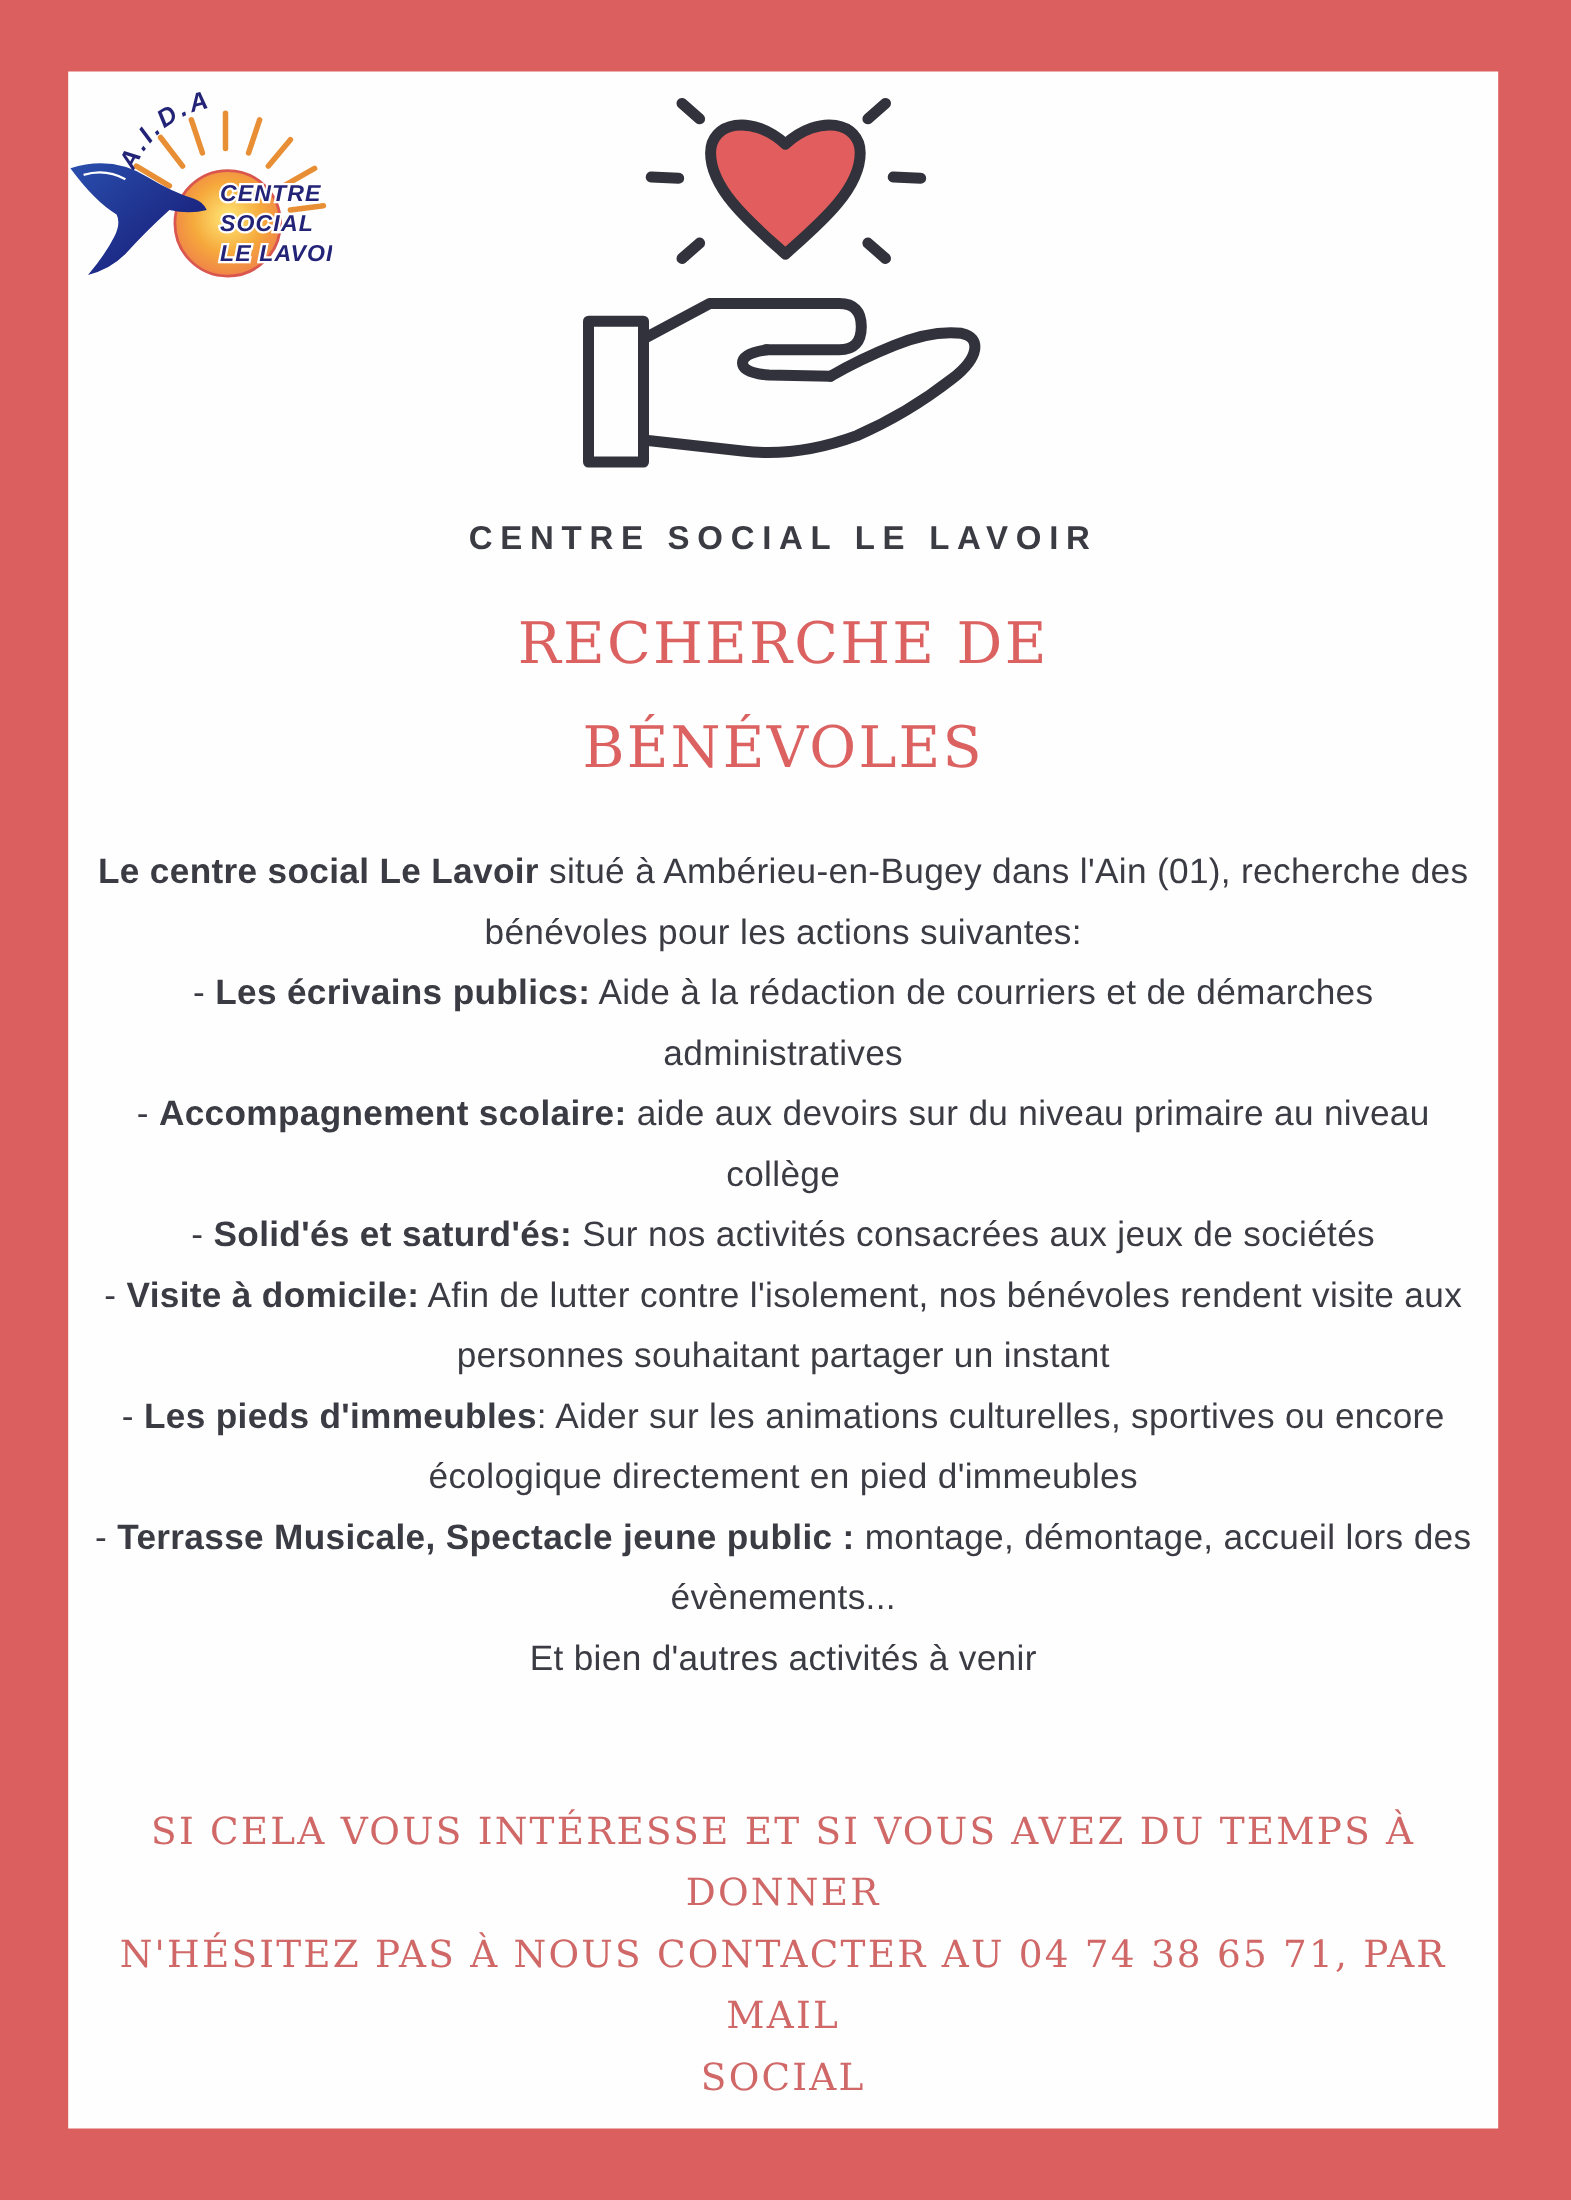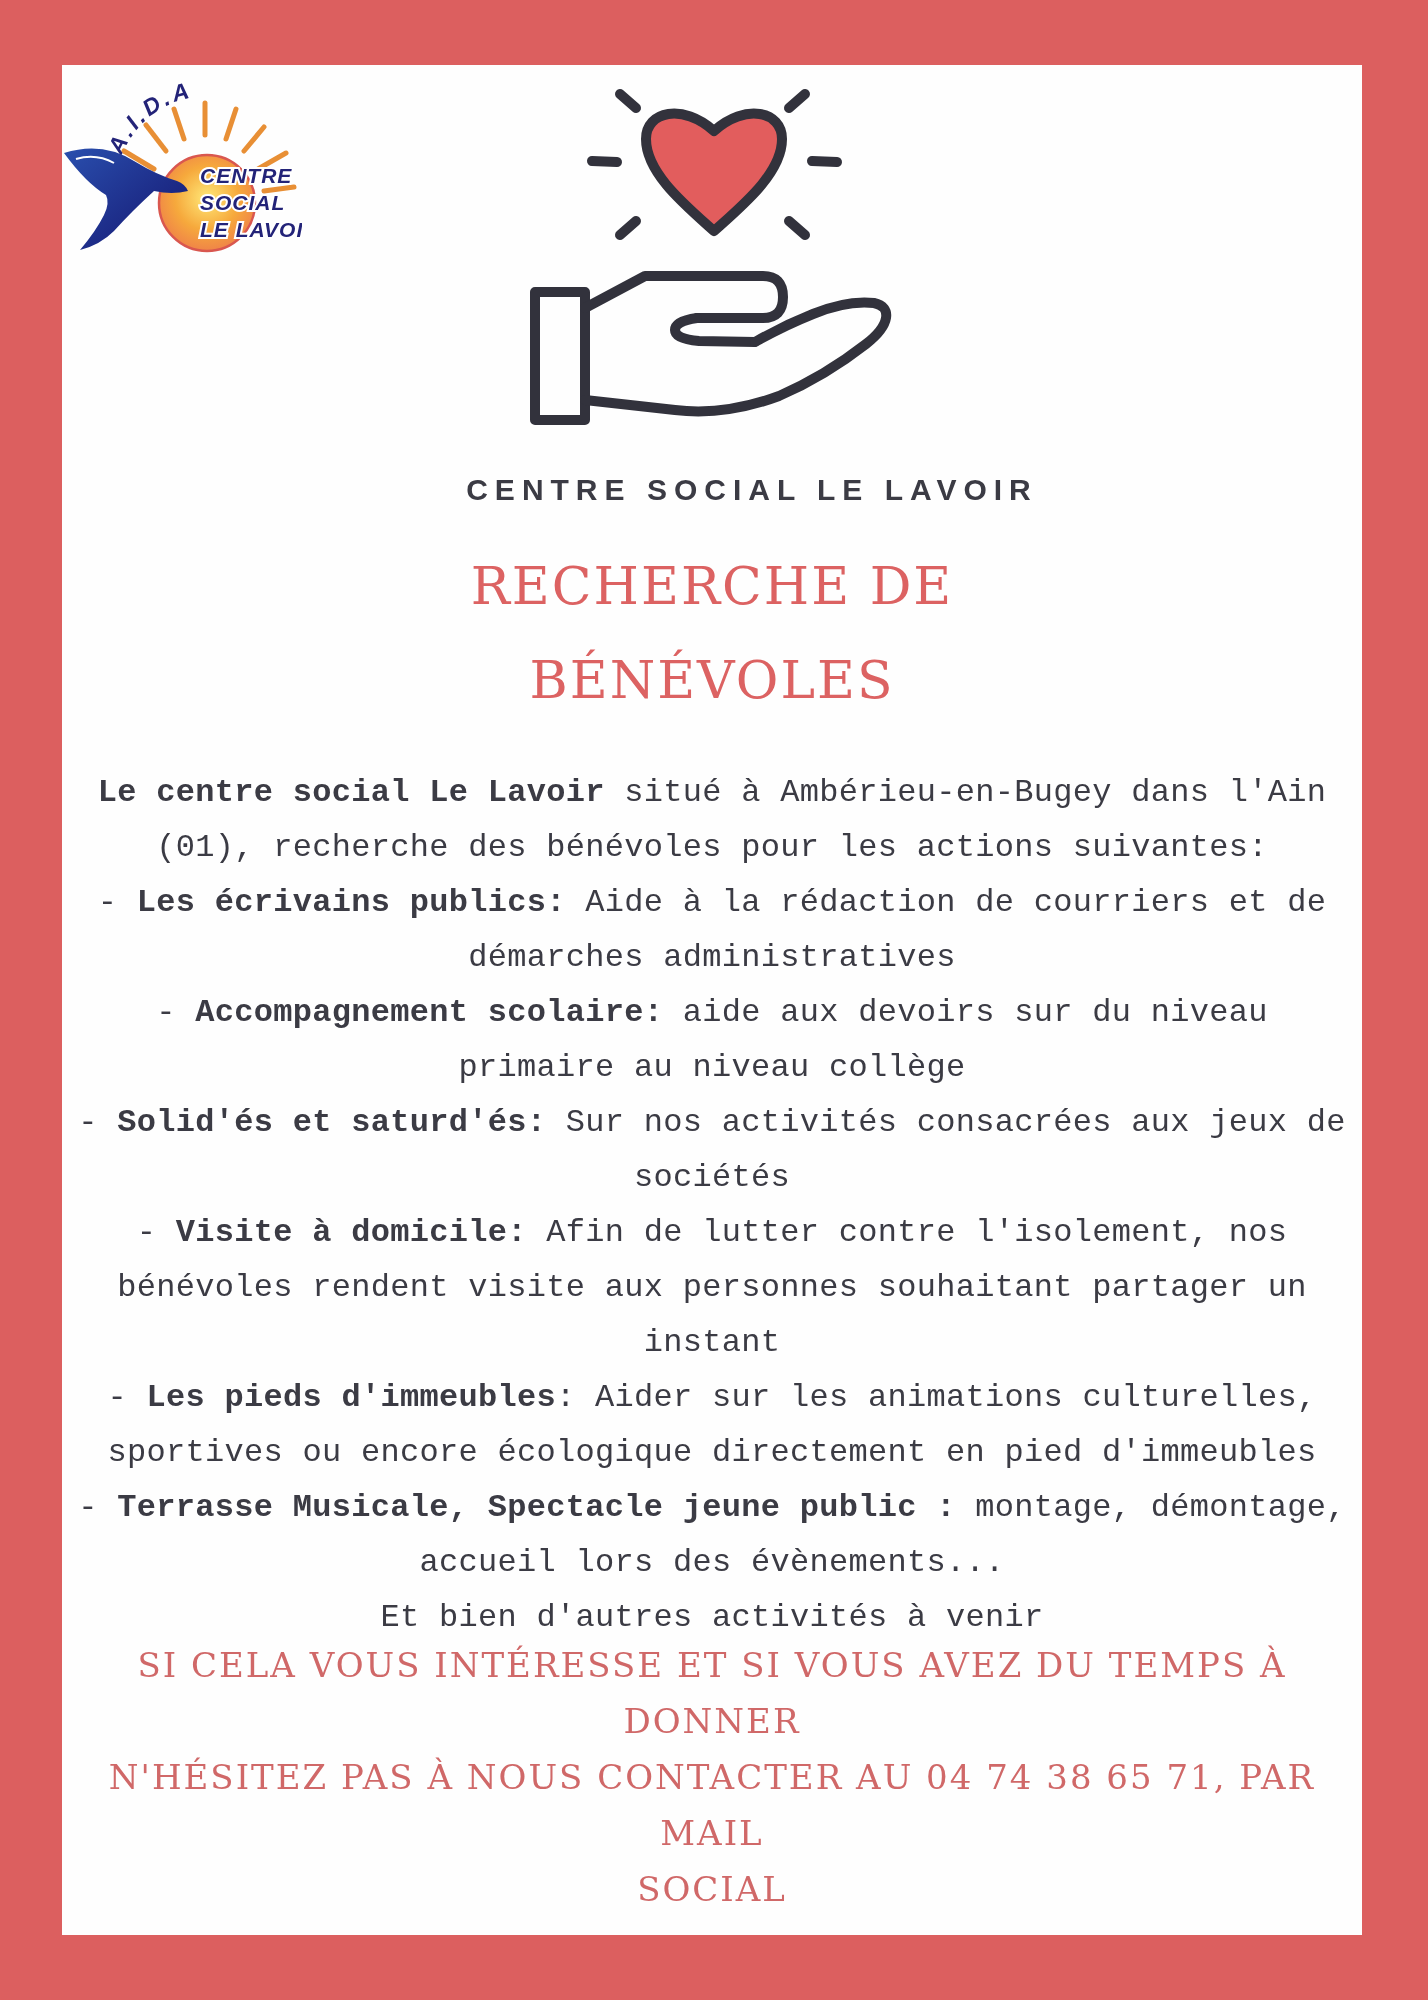--- a/index.html
+++ b/index.html
@@ -11,33 +11,33 @@
     overflow:hidden;
   }
   .panel{
     position:absolute;left:62px;top:65px;width:1300px;height:1870px;
     background:#fefefe;
   }
   .logo{position:absolute;left:0px;top:18px;width:240px;height:180px;}
   .hearthand{position:absolute;left:463px;top:0px;width:370px;height:366px;}
   .org-heading{
     position:absolute;top:408px;left:0;width:100%;text-align:center;
-    font-weight:bold;font-size:30px;letter-spacing:7px;color:#3b3b44;padding-left:40px;
+    font-weight:bold;font-size:30px;letter-spacing:7px;color:#3b3b44;
   }
   .title{
     position:absolute;top:474px;left:0;width:100%;text-align:center;
     font-family:"DejaVu Serif",serif;font-weight:500;
     font-size:52px;line-height:94px;color:#dc6262;letter-spacing:2px;
   }
   .title span{display:block;}
   .body-text{
     position:absolute;top:700px;left:10px;width:1280px;text-align:center;
     font-size:32px;line-height:55px;color:#3b3b44;letter-spacing:0.3px;
   }
-  .body-text p{margin:0;font-family:Liberation Mono, monospace;}
+  .body-text p{margin:0;}
   .body-text b{font-weight:bold;}
   .footer{
     position:absolute;top:1572px;left:20px;width:1260px;text-align:center;
     font-family:"DejaVu Serif",serif;font-size:34px;line-height:56px;
     color:#d06868;letter-spacing:2px;font-weight:500;
   }
   .footer span{display:block;}
 </style>
 </head>
 <body>

